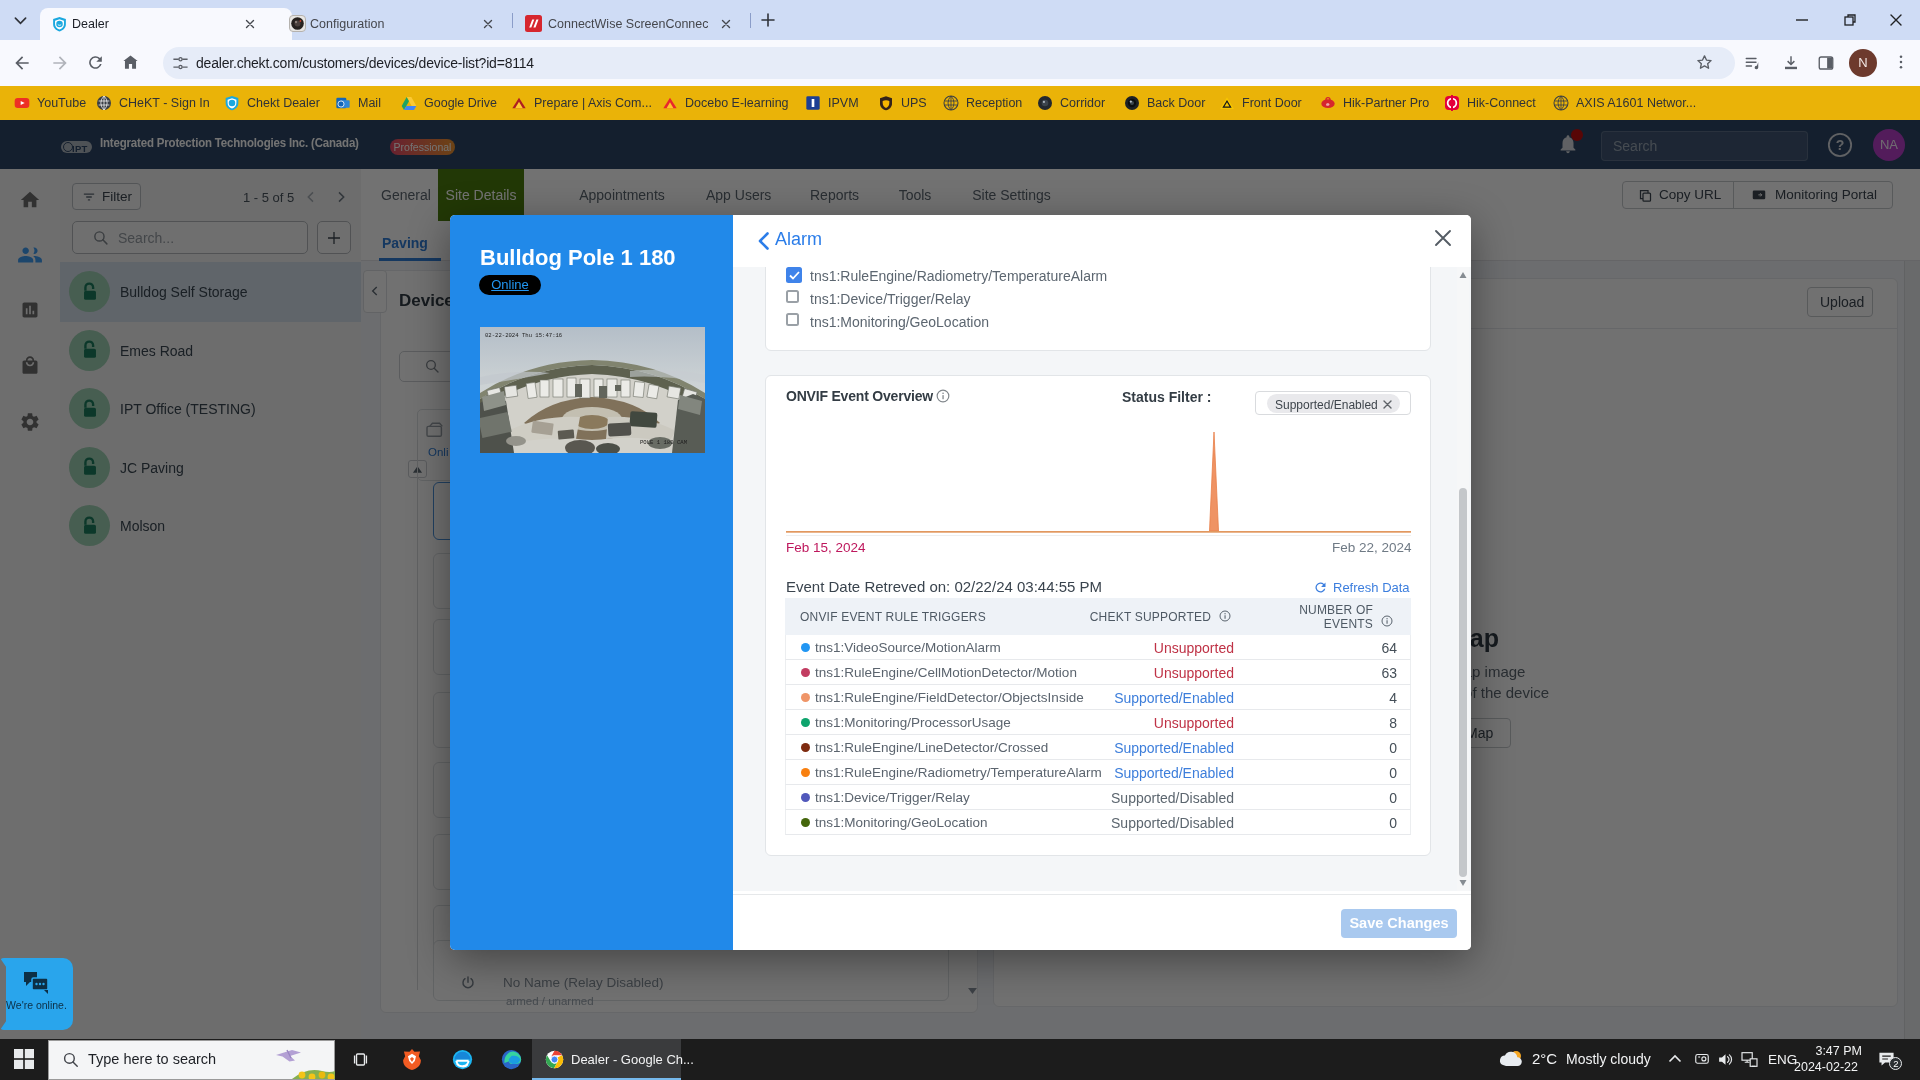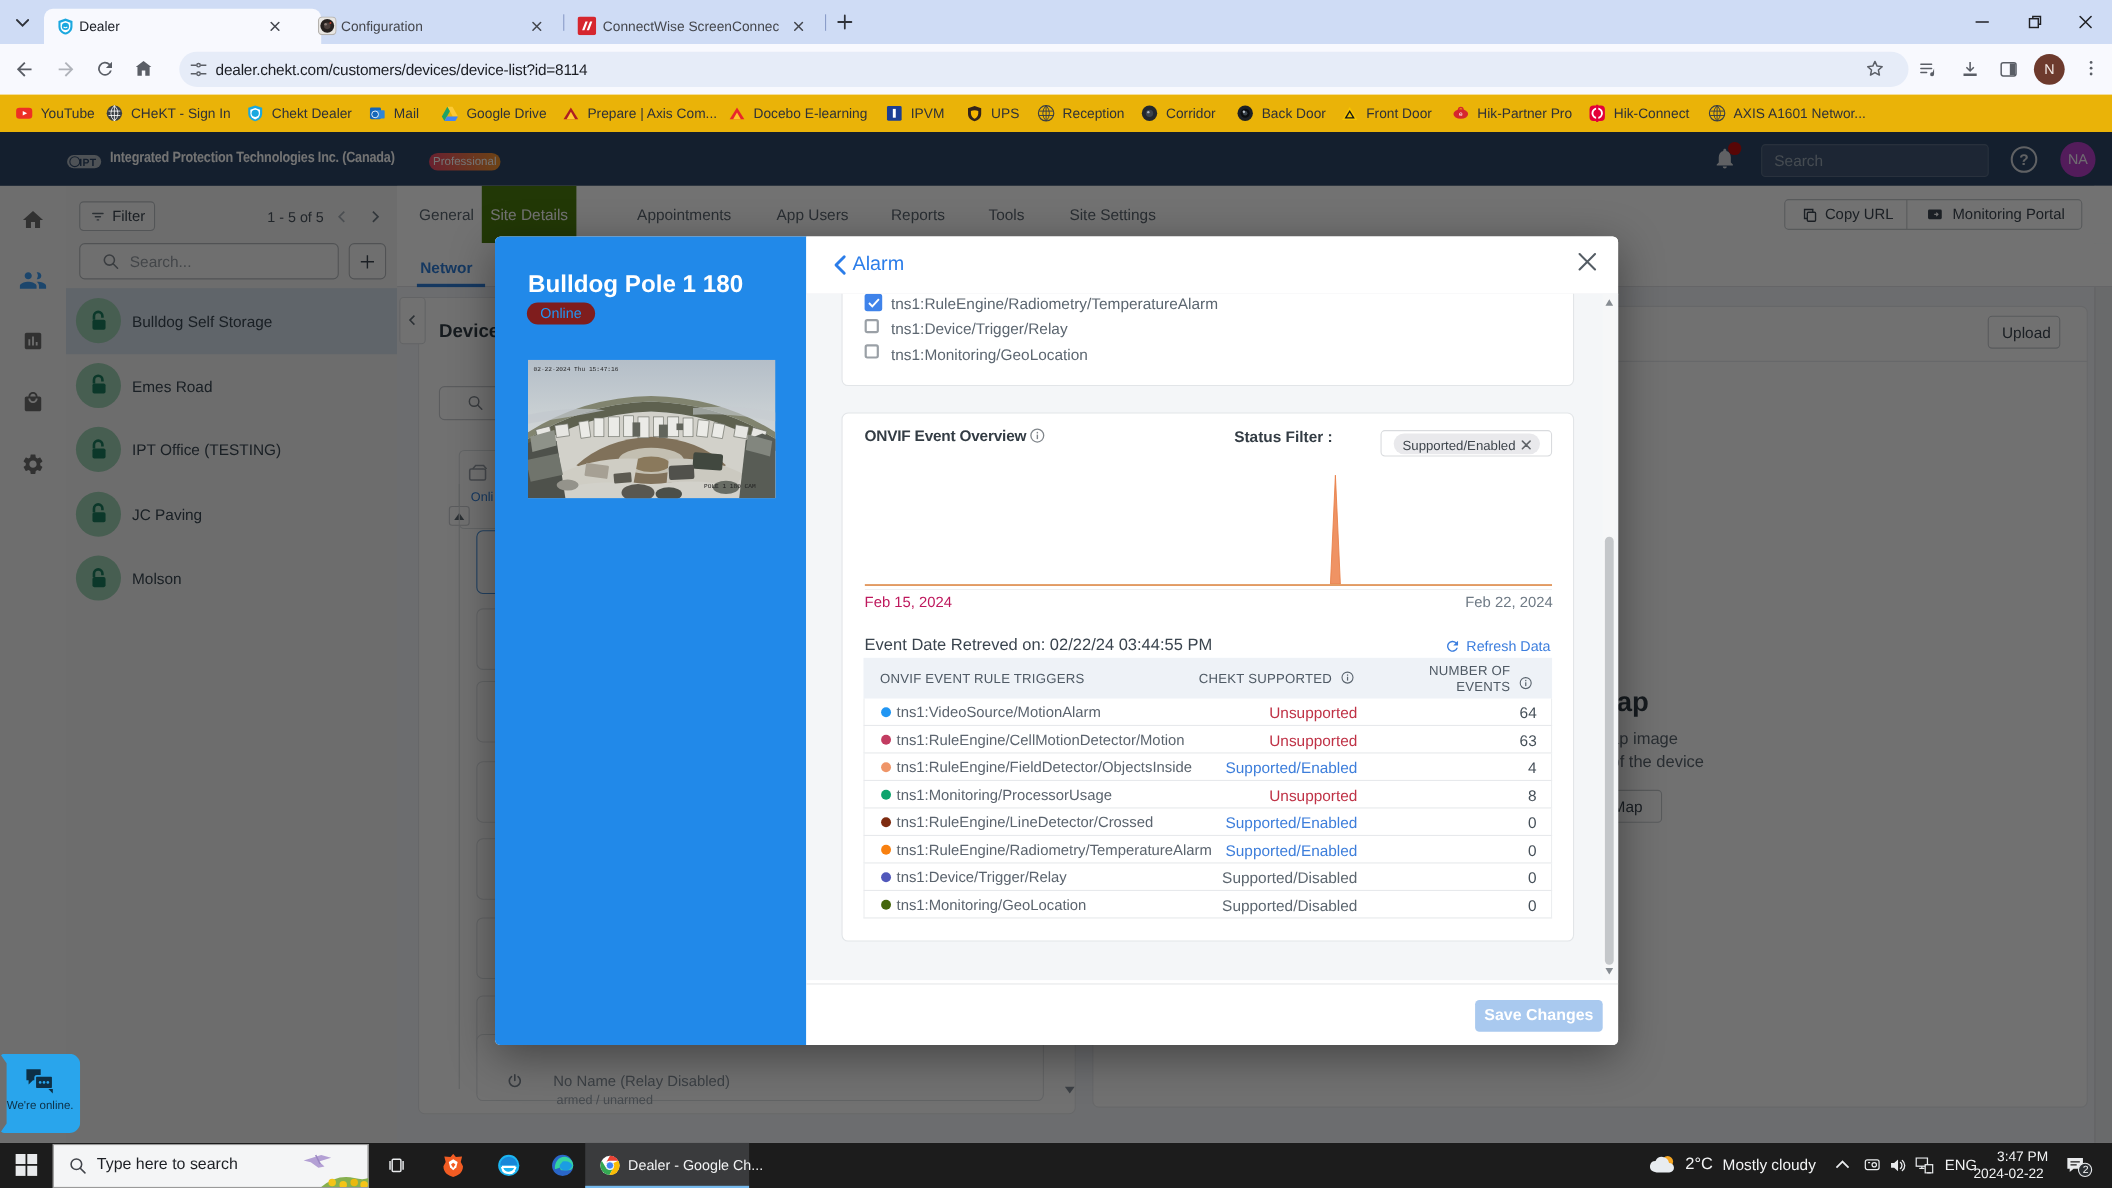--- a/index.html
+++ b/index.html
@@ -347,21 +347,21 @@
             <path d="M16 8 V4 H4 v13 h4" fill="none" stroke="#3c4650" stroke-width="2"></path>
           </svg>
         <div class="abs" style="left:1298px;top:18px;font-size:13.5px;color:#3c4650">Copy URL</div>
         <svg class="abs" style="left:1390px;top:19px" width="16" height="15" viewBox="0 0 24 24">
             <rect x="2" y="4" width="20" height="14" rx="2" fill="#3c4650"></rect>
             <path d="M11 11 h5 m-2-2.5 l2.5 2.5 -2.5 2.5" stroke="#fdfdfd" stroke-width="1.6" fill="none"></path>
           </svg>
         <div class="abs" style="left:1414px;top:18px;font-size:13.5px;color:#3c4650">Monitoring Portal</div>
       </div>
       <div class="abs" id="subrow">
-        <div class="abs" style="left:21px;top:14px;font-size:14px;font-weight:bold;color:#2f7cd6">Networ</div>
+        <div class="abs" style="left:21px;top:14px;font-size:14px;font-weight:bold;color:#2f7cd6">Paving</div>
         <div class="abs" style="left:18px;top:37px;width:62px;height:3px;background:#2f7cd6"></div>
       </div>
       <div class="abs" style="left:19px;top:101px;width:598px;height:743px;background:#fbfbfb;border:1px solid #e3e5e8;border-radius:6px"></div>
       <div class="abs" style="left:2px;top:101px;width:24px;height:43px;background:#fbfbfb;border:1px solid #d9dcdf;border-radius:4px"></div>
       <svg class="abs" style="left:7px;top:113px" width="14" height="18" viewBox="0 0 24 24">
           <path d="M15 5 l-7 7 7 7" stroke="#5f6a74" stroke-width="2.4" fill="none"></path>
         </svg>
       <div class="abs" style="left:38px;top:122px;font-size:17px;font-weight:bold;color:#323c46">Device</div>
       <div class="abs" style="left:38px;top:182px;width:70px;height:31px;border:1px solid #c9ccd0;border-radius:5px;background:#fbfbfb"></div>
       <svg class="abs" style="left:63px;top:189px" width="16" height="16" viewBox="0 0 24 24">
@@ -404,21 +404,21 @@
       <div class="abs" style="left:1026px;top:494px;font-size:15px;color:#5c6670">Upload a map image</div>
       <div class="abs" style="left:988px;top:515px;font-size:15px;color:#5c6670">showing location of the device</div>
       <div class="abs" style="left:1087px;top:549px;width:63px;height:30px;border:1px solid #c3c7cb;border-radius:4px;background:#fbfbfb"></div>
       <div class="abs" style="left:1105px;top:556px;font-size:14px;color:#3c4650">Map</div>
     </div>
   </div>
   <div class="abs" id="backdrop"></div>
   <div class="abs" id="modal">
     <div class="abs" id="bluepanel">
       <div class="abs" style="left:30px;top:30px;font-size:22px;font-weight:bold;color:#fff;">Bulldog Pole 1 180</div>
-      <div class="abs" style="left:29px;top:60px;width:62px;height:20px;border-radius:10px;background:#7f1d1d;color:#2196f3;font-size:13px;text-align:center;line-height:20px;">Online</div>
+      <div class="abs" style="left:29px;top:60px;width:62px;height:20px;border-radius:10px;background:#000000;color:#2196f3;font-size:13px;text-align:center;line-height:20px;text-decoration:underline;">Online</div>
       <svg class="abs" style="left:30px;top:112px" width="225" height="126" viewBox="0 0 225 126">
         <defs>
           <linearGradient id="sky" x1="0" y1="0" x2="0" y2="1">
             <stop offset="0" stop-color="#b4bec8"></stop>
               <stop offset="0.45" stop-color="#ccd2d4"></stop>
               <stop offset="1" stop-color="#dcdedb"></stop>
           </linearGradient>
         </defs>
         <rect width="225" height="126" fill="url(#sky)"></rect>
         <path d="M0 83 Q50 49 112 47 Q175 49 225 83 V126 H0 Z" fill="#d2d1ca"></path>

